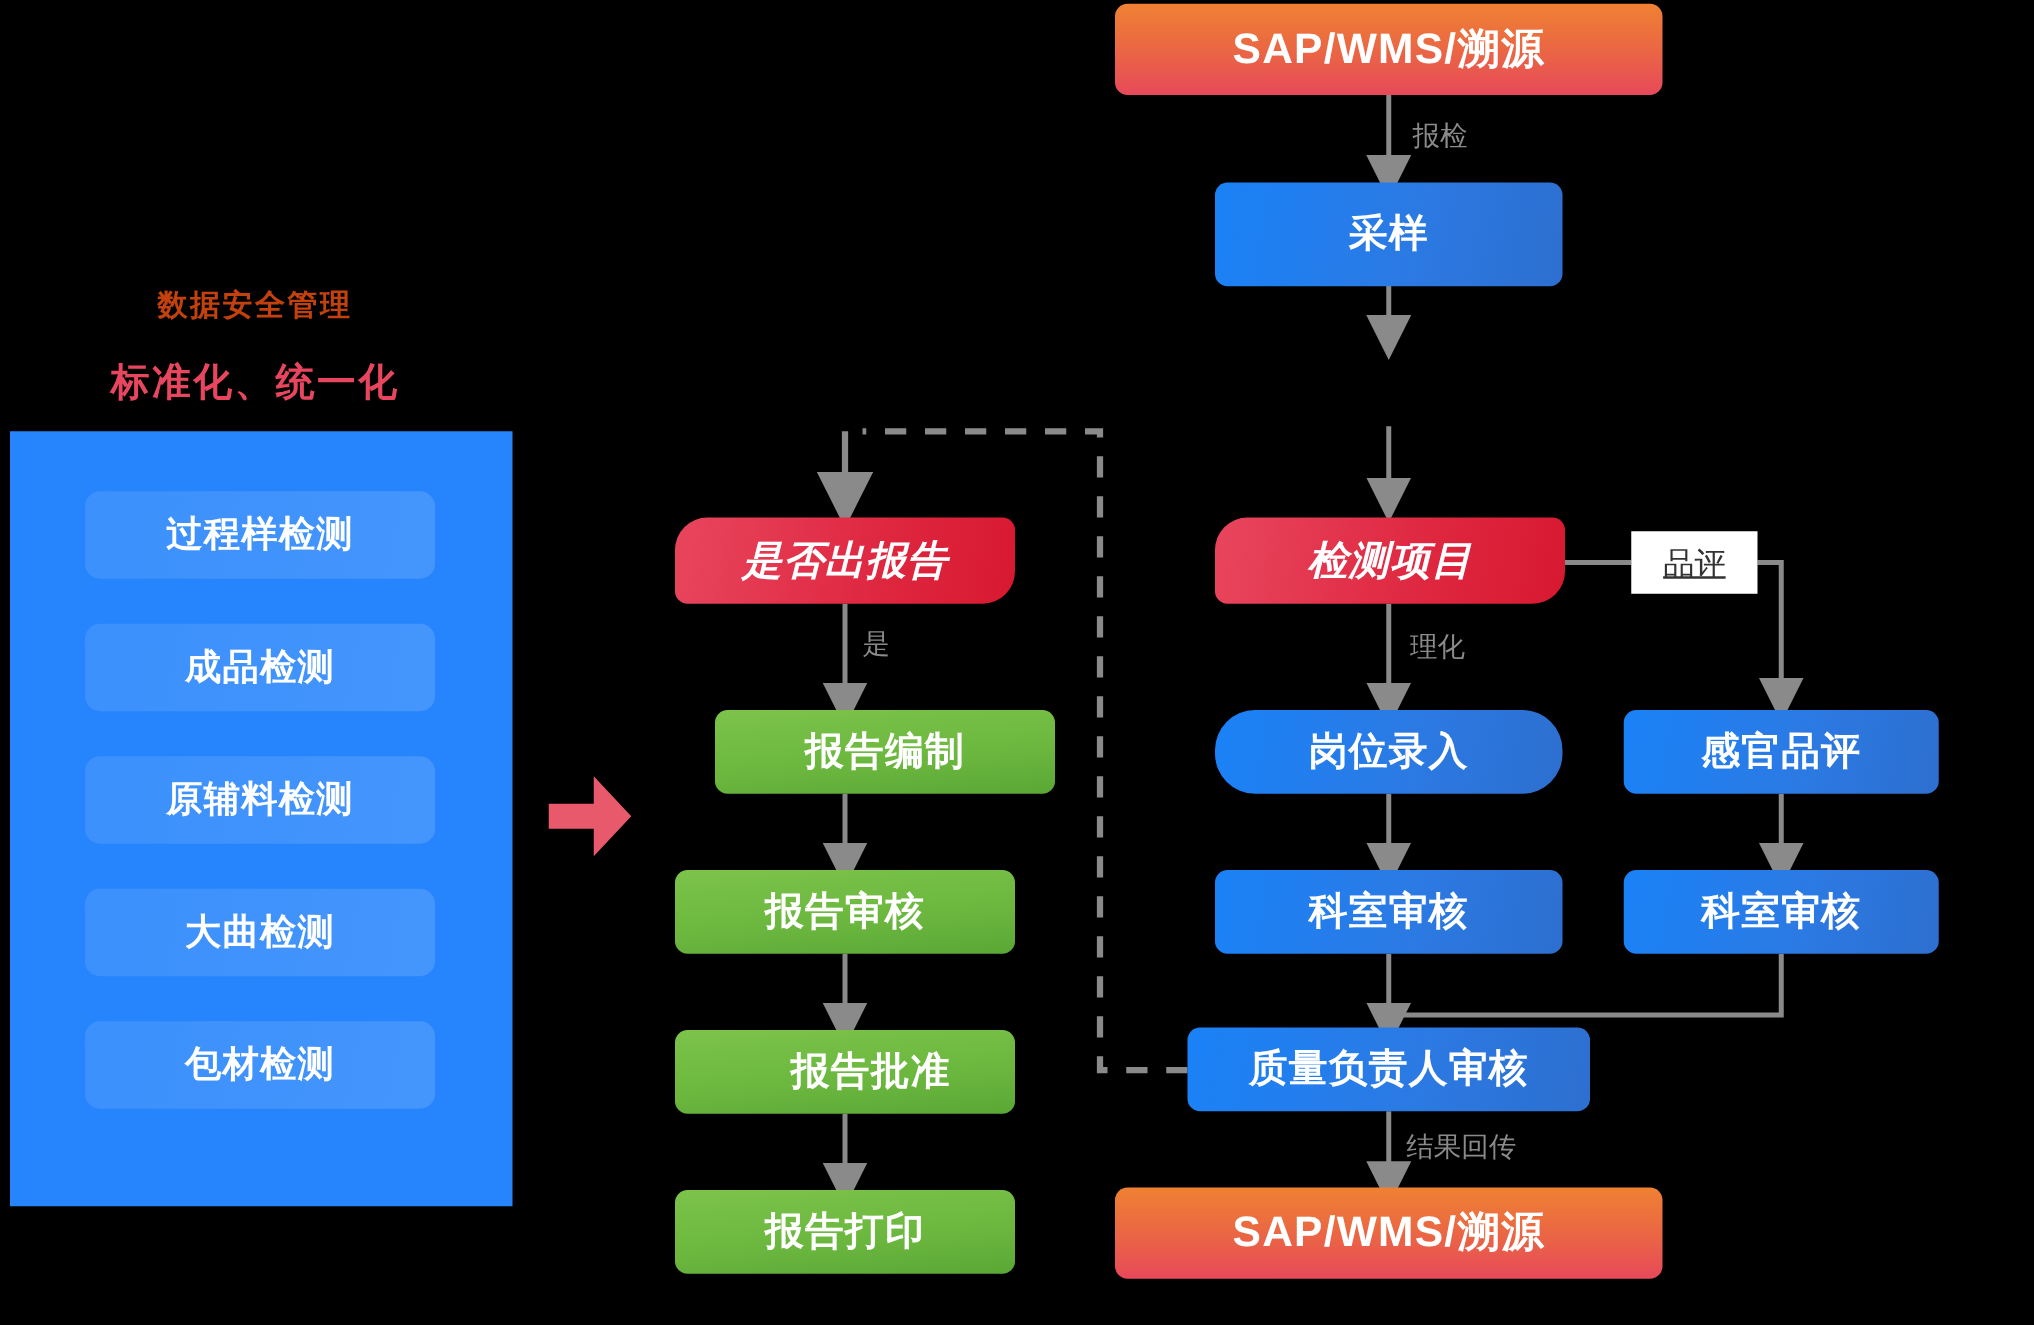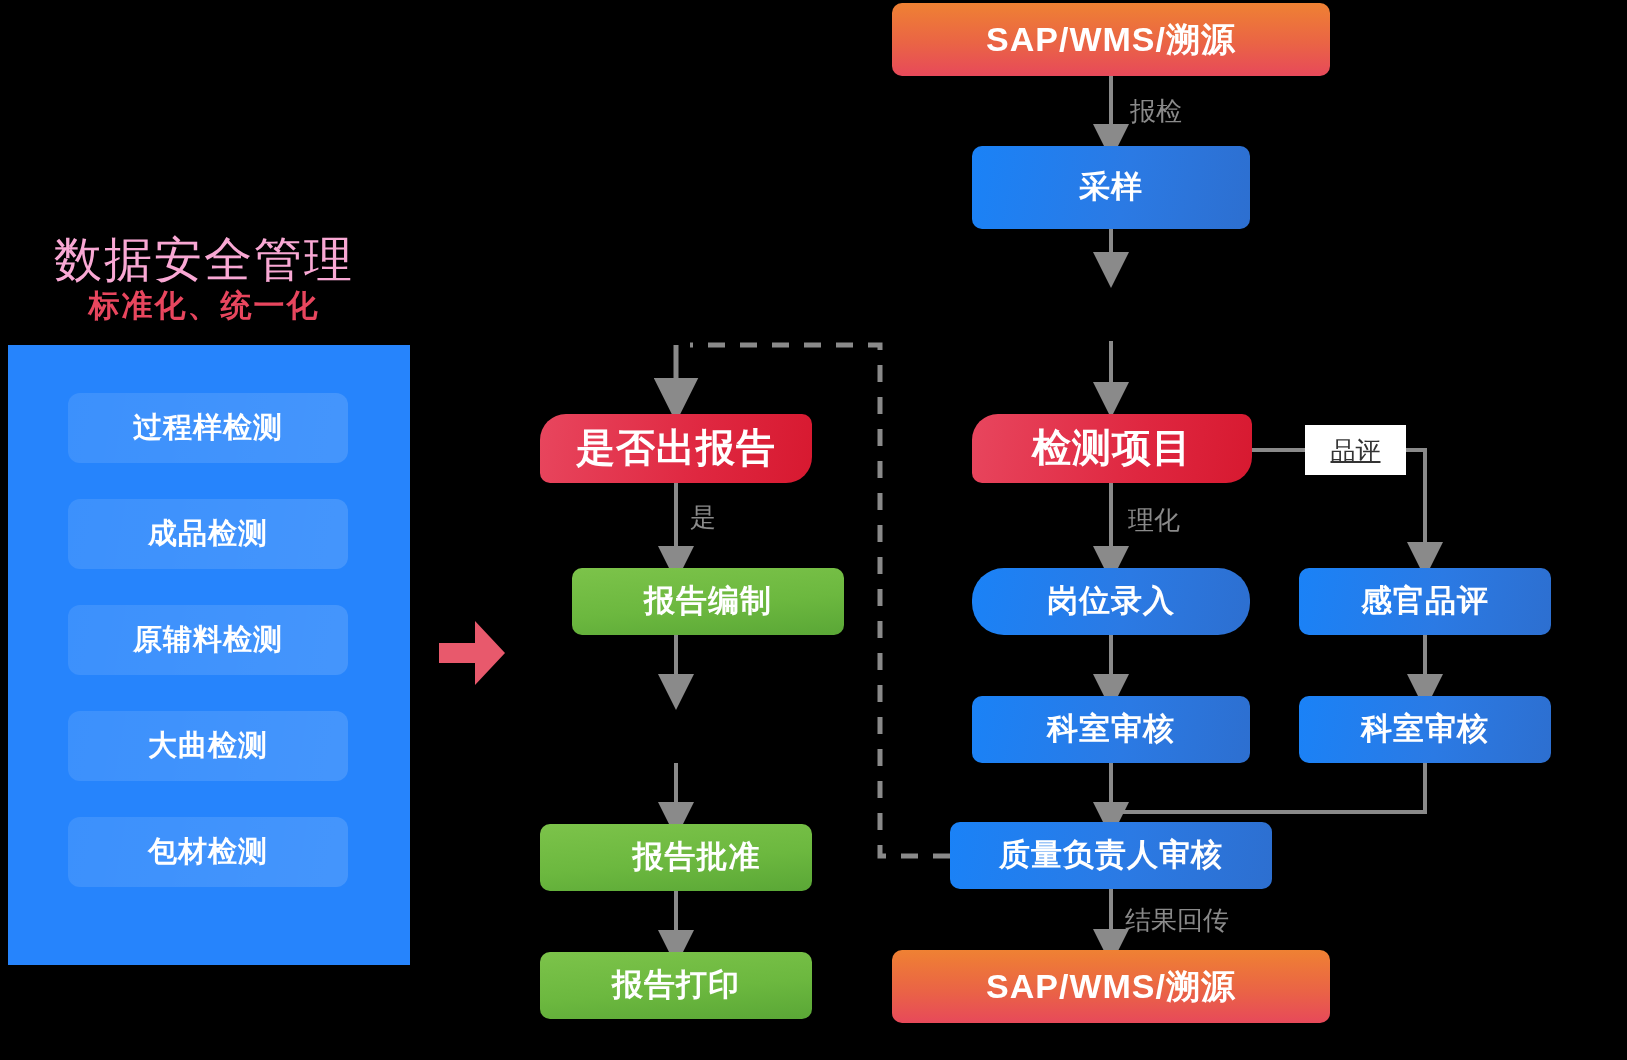--- a/index.html
+++ b/index.html
@@ -46,22 +46,23 @@
 
   .node.green {
     background: linear-gradient(175deg, #7cc34a 0%, #6cb83f 55%, #5aa736 100%);
     border-radius: 10px;
     font-size: 31px;
   }
 
   
   .node.red {
     background: linear-gradient(100deg, #e8465e 0%, #df2740 60%, #d71930 100%);
-    font-size: 39px;
+    font-size: 32px;
     border-radius: 26px 10px 26px 10px;
+    font-style: italic;
   }
 
   
   #sidebar-panel {
     position: absolute;
     left: 8px;
     top: 345px;
     width: 392px;
     height: 620px;
     background: #2684fc;
@@ -84,23 +85,23 @@
     box-sizing: border-box;
   }
 
   
   #panel-title {
     position: absolute;
     left: 8px;
     top: 228px;
     width: 392px;
     text-align: center;
-    color: #f9a8d4;
-    font-size: 48px;
-    font-weight: normal;
+    color: #c2410c;
+    font-size: 24px;
+    font-weight: bold;
     letter-spacing: 2px;
   }
   #panel-subtitle {
     position: absolute;
     left: 8px;
     top: 285px;
     width: 392px;
     text-align: center;
     color: #e8465e;
     font-size: 31px;
@@ -117,21 +118,21 @@
     display: flex;
     align-items: center;
     justify-content: center;
     box-sizing: border-box;
   }
 
   
   .edge-label {
     position: absolute;
     color: #8a8a8a;
-    font-size: 26px;
+    font-size: 22px;
     white-space: nowrap;
     font-family: Liberation Mono, monospace;
   }
 
   
   #wires {
     position: absolute;
     left: 0; top: 0;
     width: 1627px;
     height: 1060px;
@@ -223,20 +224,23 @@
   </div>
 
   <div class="node red" style="left:540px; top:414px; width:272px; height:69px;">
     <span>是否出报告</span>
   </div>
   <div class="edge-label" style="left:690px; top:500px;">是</div>
 
   <div class="node green" style="left:540px; top:568px; width:272px; height:67px;margin-left:32px;">
     <span>报告编制</span>
   </div>
+  <div class="node green" style="left:540px; top:696px; width:272px; height:67px;">
+    <span>报告审核</span>
+  </div>
   <div class="node green" style="left:540px; top:824px; width:272px; height:67px;padding-left:41px;">
     <span>报告批准</span>
   </div>
   <div class="node green" style="left:540px; top:952px; width:272px; height:67px;">
     <span>报告打印</span>
   </div>
 
   <div class="node orange" style="left:892px; top:3px; width:438px; height:73px;">
     <span>SAP/WMS/溯源</span>
   </div>

